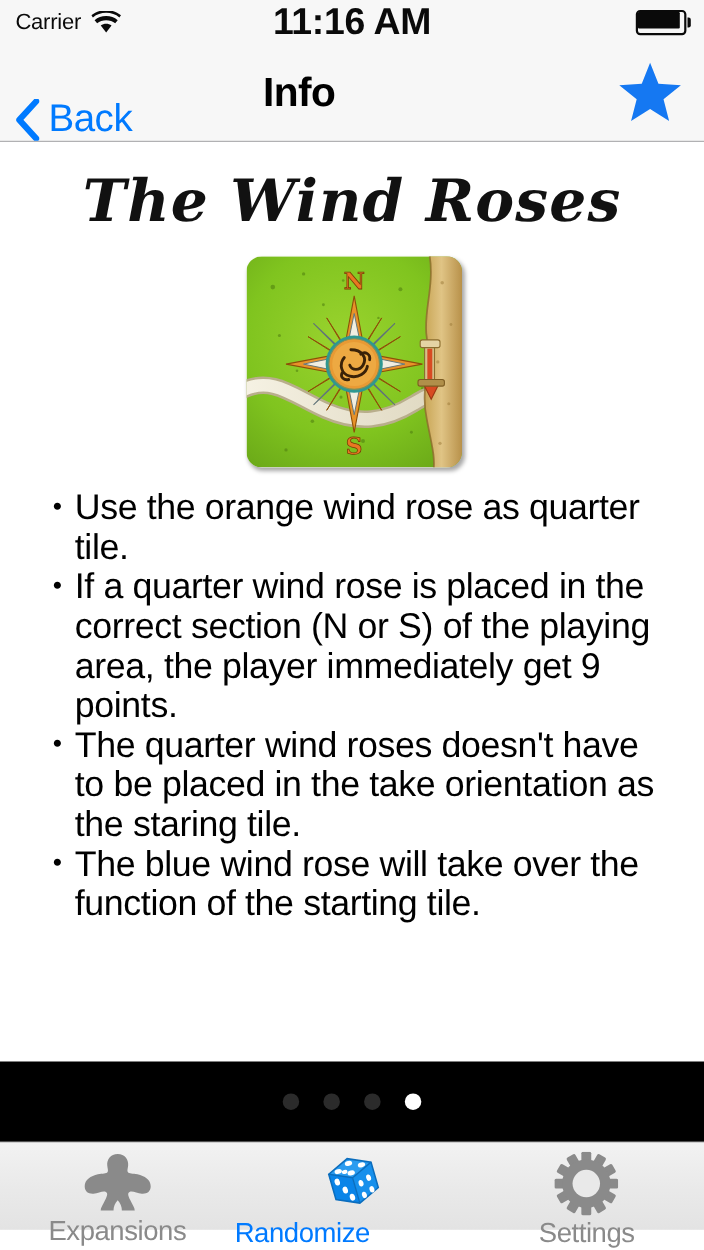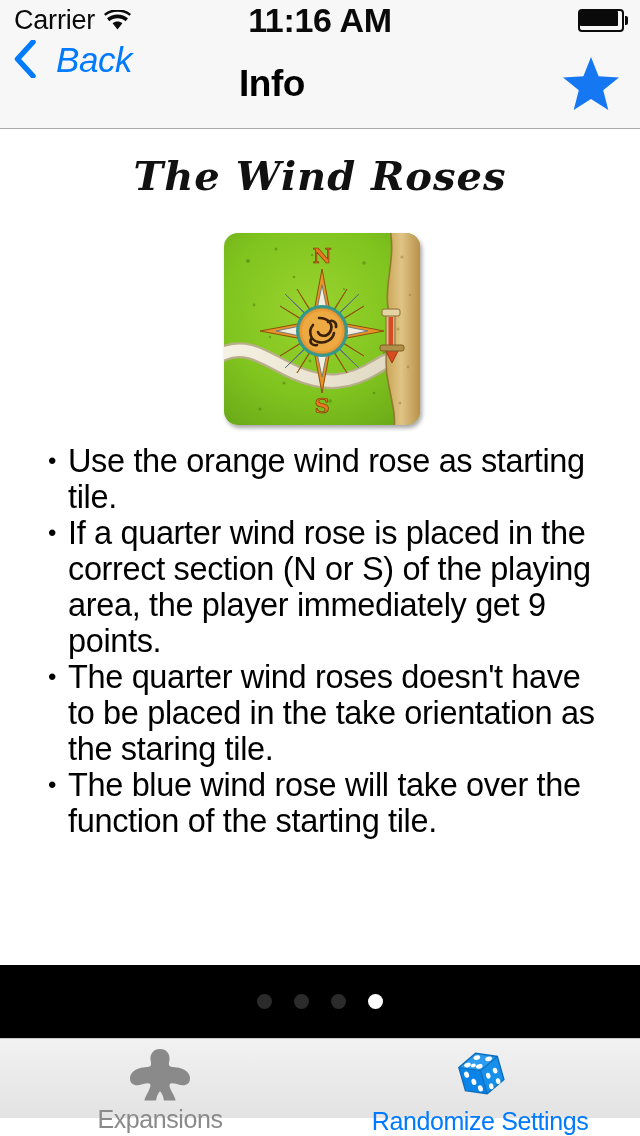--- a/index.html
+++ b/index.html
@@ -15,21 +15,21 @@
   
   #status-bar {
     position:absolute; top:0; left:0; width:640px; height:40px;
     background:#f7f7f7;
     display:flex; align-items:center;
   }
   #status-left {
     position:absolute; left:14px; top:0; height:40px;
     display:flex; align-items:center; gap:9px;
   }
-  #carrier-label { font-size:27px; color:#0a0a0a; letter-spacing:-0.2px; }
+  #carrier-label { font-size:20px; color:#0a0a0a; letter-spacing:-0.2px; }
   #wifi-icon { width:27px; height:20px; display:block; }
   #status-time {
     position:absolute; left:0; width:640px; text-align:center; top:0;
     height:40px; line-height:40px;
     font-size:34px; color:#0a0a0a; font-weight:600; letter-spacing:-0.3px;
   }
   #status-right {
     position:absolute; right:12px; top:0; height:40px;
     display:flex; align-items:center;
   }
@@ -48,21 +48,21 @@
   }
 
   
   #nav-bar {
     position:absolute; top:40px; left:0; width:640px; height:89px;
     background:#f7f7f7;
     border-bottom:1px solid #a9a9ab;
   }
   #back-button {
     position:absolute; left:14px; top:0; height:88px;
-    display:flex; align-items:flex-start; gap:20px; cursor:pointer;font-style:italic;
+    display:flex; align-items:flex-end; gap:8px; cursor:pointer;
   }
   #back-chevron { width:22px; height:38px; display:block; }
   #back-label {
     font-size:35px; color:#007aff; letter-spacing:-0.4px;
   }
   #nav-title {
     position:absolute; left:0; width:544px; top:0; height:88px;
     line-height:88px; text-align:center;
     font-size:37px; font-weight:bold; color:#000;
     letter-spacing:-0.5px;
@@ -75,21 +75,21 @@
 
   
   #content {
     position:absolute; top:130px; left:0; width:640px; height:835px;
     background:#ffffff; overflow:hidden;
   }
   #page-title {
     width:640px; text-align:center;
     margin-top:22px;
     font-family:"DejaVu Serif", serif;
-    font-size:40px; font-weight:bold; color:#111;
+    font-size:53px; font-weight:bold; color:#111;
     letter-spacing:1px;
     font-style:italic;
   }
 
   
   #tile-image {
     position:absolute; left:224px; top:103px;
     width:196px; height:192px;
     border-radius:14px;
     overflow:hidden;
@@ -301,21 +301,21 @@
           <path d="M6 -9 C10 -12, 15 -9, 14 -4"></path>
           <path d="M-11 8 C-13 12, -9 15, -5 14"></path>
         </g>
       </g>
     </svg>
   </div>
 
   <div id="rules-list">
     <div class="rule-item">
       <span class="rule-bullet">•</span>
-      <span class="rule-text">Use the orange wind rose as starting tile.</span>
+      <span class="rule-text">Use the orange wind rose as quarter tile.</span>
     </div>
     <div class="rule-item">
       <span class="rule-bullet">•</span>
       <span class="rule-text">If a quarter wind rose is placed in the correct section (N or S) of the playing area, the player immediately get 9 points.</span>
     </div>
     <div class="rule-item">
       <span class="rule-bullet">•</span>
       <span class="rule-text">The quarter wind roses doesn't have to be placed in the take orientation as the staring tile.</span>
     </div>
     <div class="rule-item">
@@ -386,13 +386,32 @@
             <ellipse cx="47" cy="27" rx="2.2" ry="3.0"></ellipse>
             <ellipse cx="39" cy="41" rx="2.2" ry="3.0"></ellipse>
             <ellipse cx="47" cy="38" rx="2.2" ry="3.0"></ellipse>
           </g>
         </g>
       </svg>
     </span>
     <span class="tab-label">Randomize Settings</span>
   </div>
 
+  <div class="tab-item">
+    <span class="tab-icon">
+      <svg width="58" height="58" viewBox="0 0 58 58">
+        <g fill="#8a8a8a">
+          <g>
+            <rect x="24.5" y="0" width="9" height="58" rx="1.5"></rect>
+            <rect x="24.5" y="0" width="9" height="58" rx="1.5" transform="rotate(30 29 29)"></rect>
+            <rect x="24.5" y="0" width="9" height="58" rx="1.5" transform="rotate(60 29 29)"></rect>
+            <rect x="24.5" y="0" width="9" height="58" rx="1.5" transform="rotate(90 29 29)"></rect>
+            <rect x="24.5" y="0" width="9" height="58" rx="1.5" transform="rotate(120 29 29)"></rect>
+            <rect x="24.5" y="0" width="9" height="58" rx="1.5" transform="rotate(150 29 29)"></rect>
+          </g>
+          <circle cx="29" cy="29" r="22"></circle>
+        </g>
+        <circle cx="29" cy="29" r="12.5" fill="#e9e9e9"></circle>
+      </svg>
+    </span>
+    <span class="tab-label">Settings</span>
+  </div>
 </div>
 
 </body></html>

